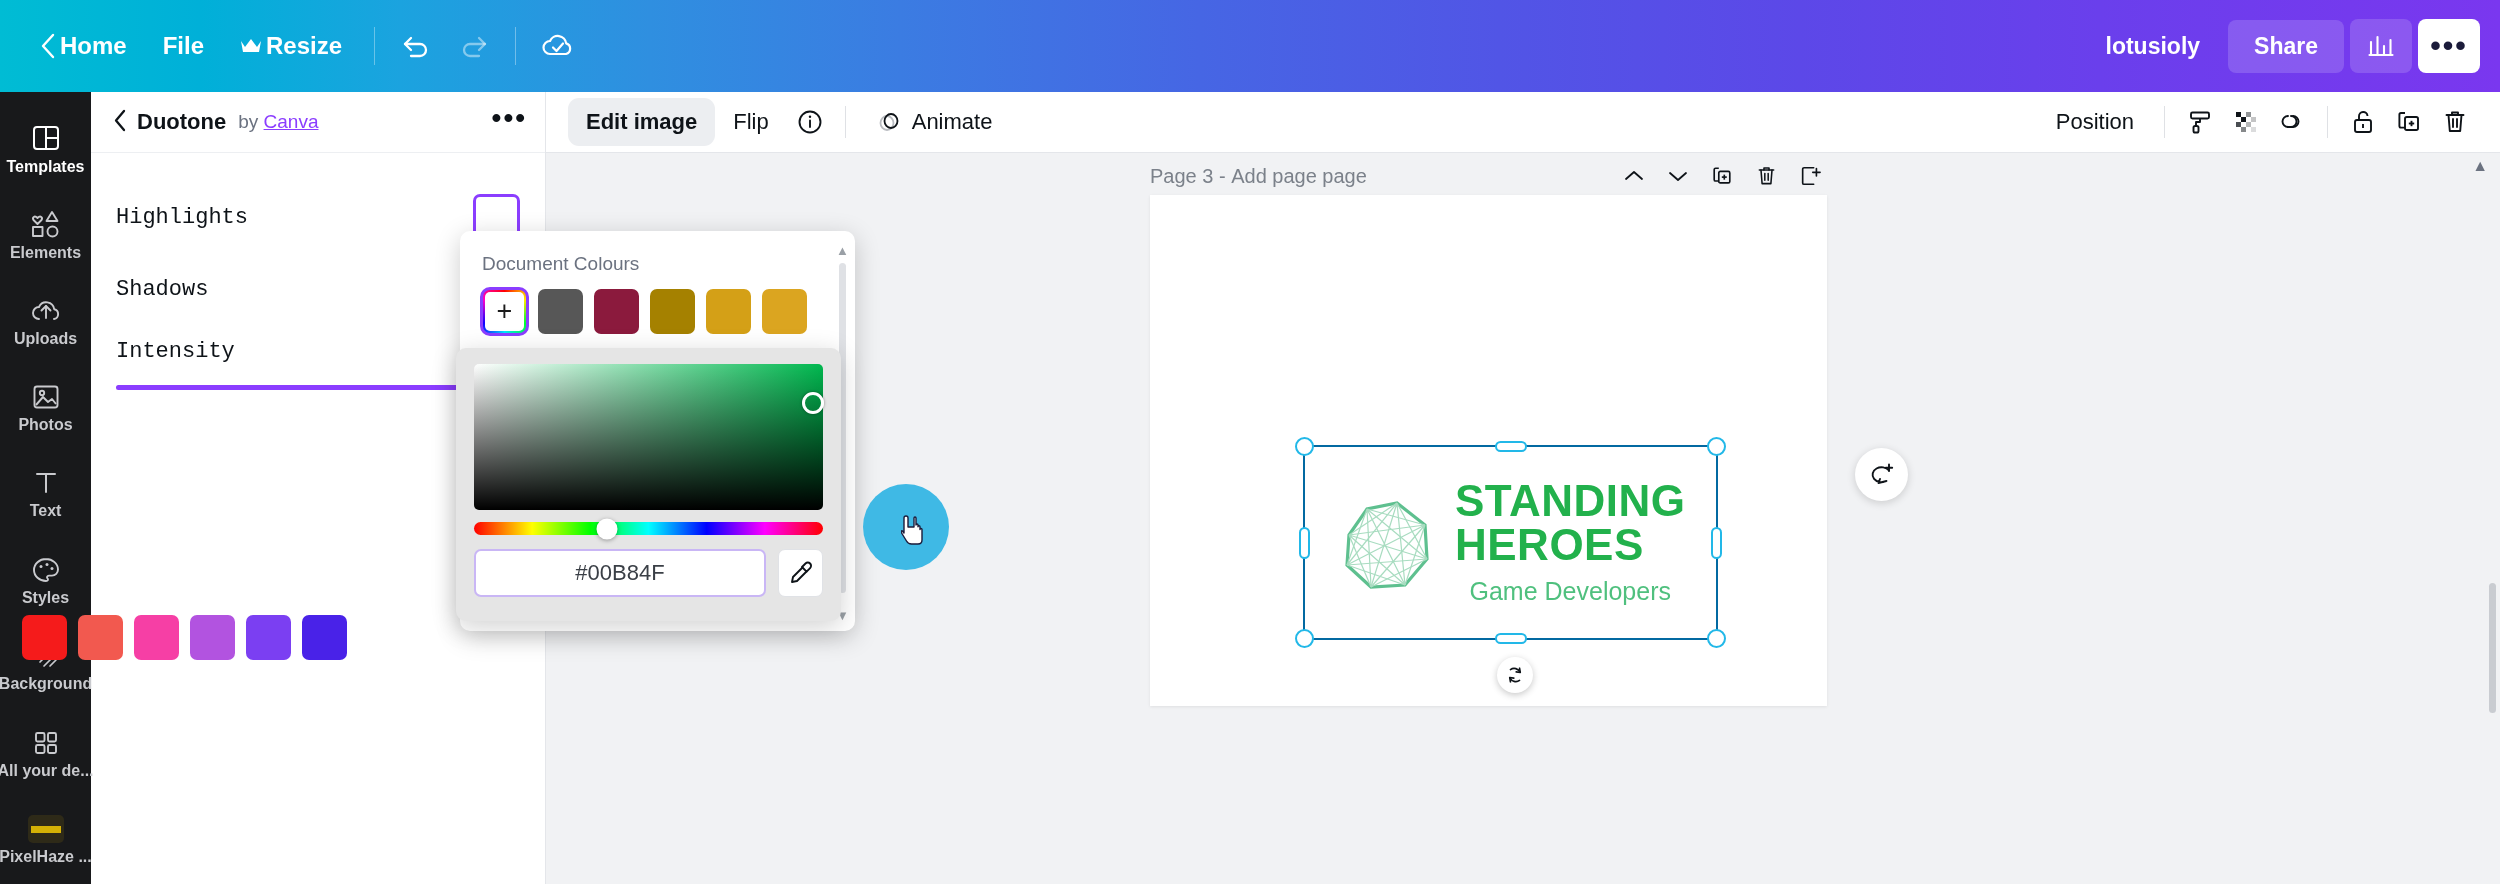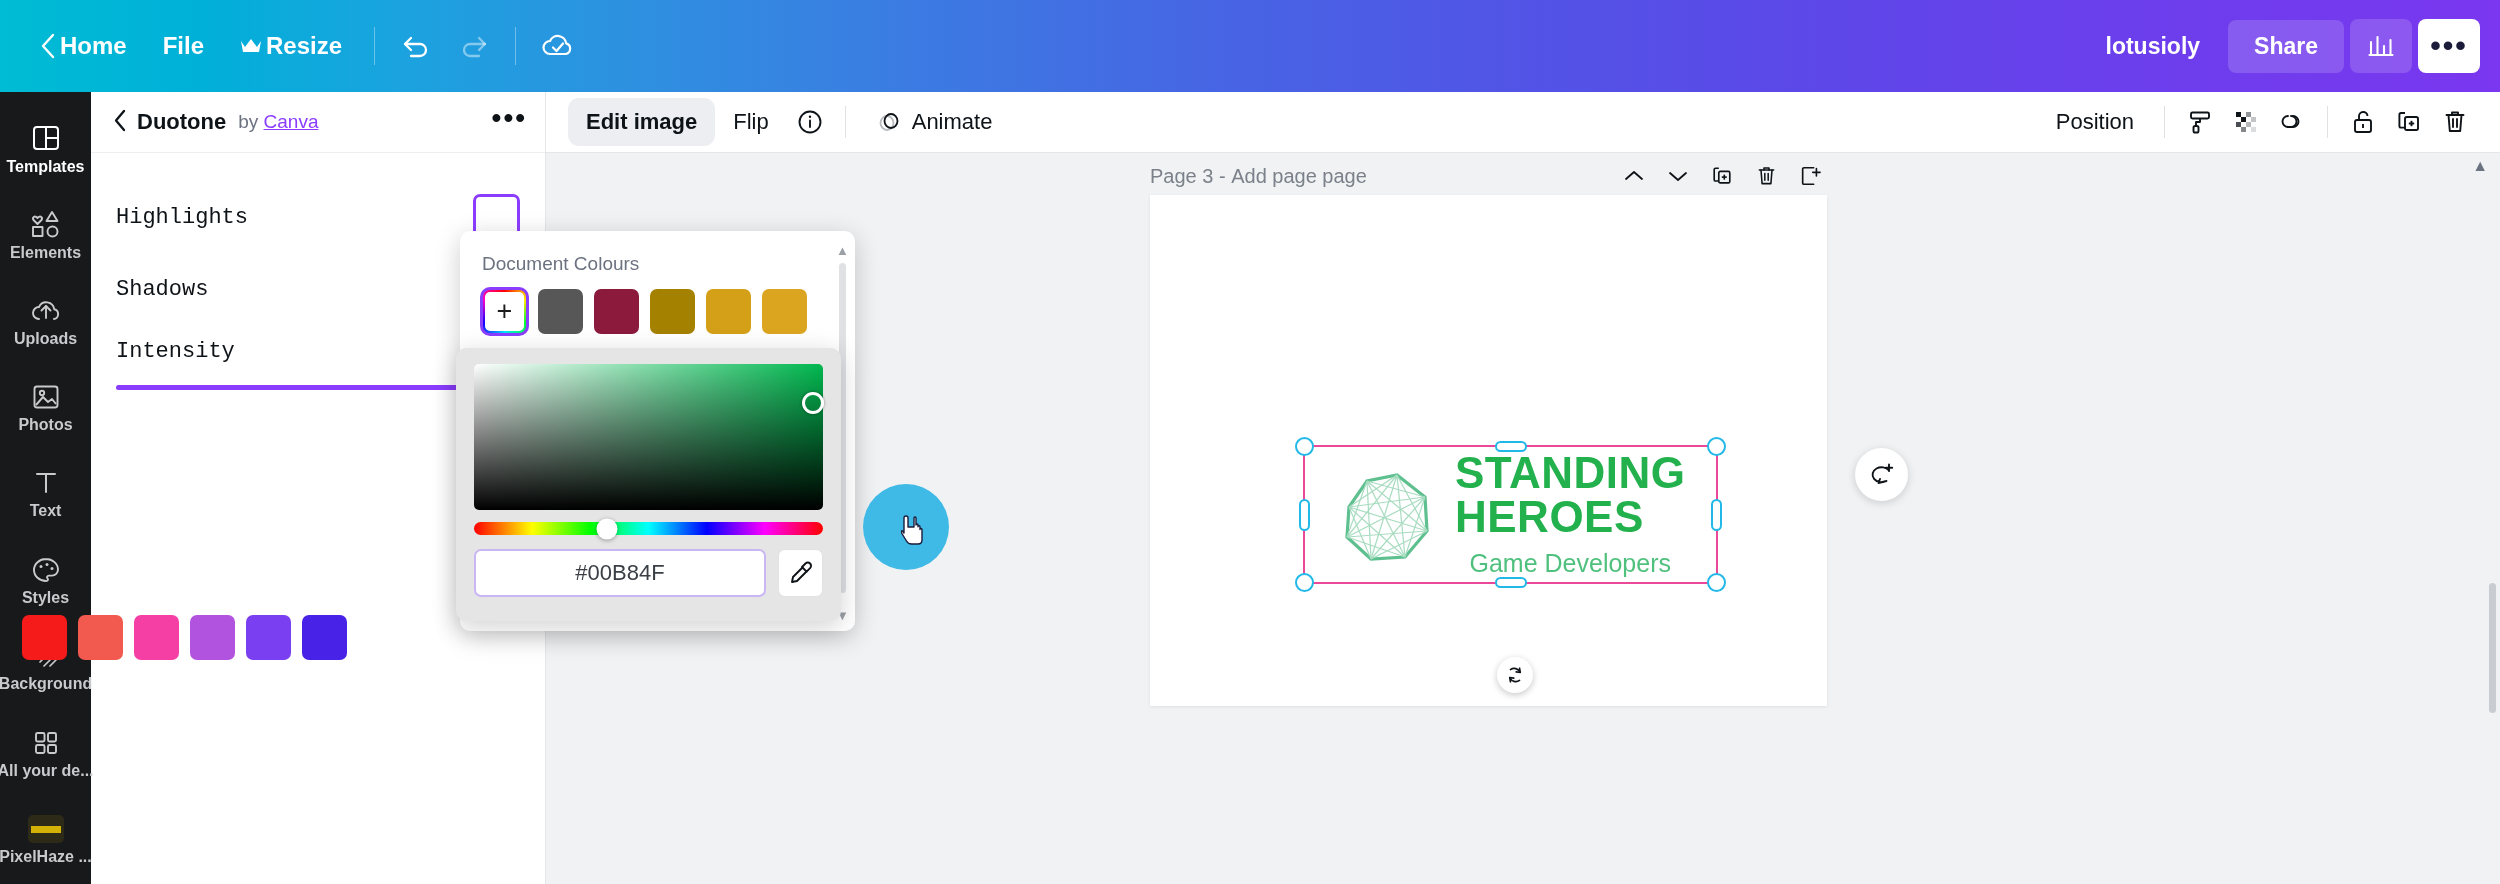--- a/index.html
+++ b/index.html
@@ -211,22 +211,22 @@
   .page-tools { margin-left: auto; display: flex; align-items: center; gap: 4px; }
   .pt-icon {
     width: 40px; height: 40px; border-radius: 6px; cursor: pointer;
     display: flex; align-items: center; justify-content: center; color: #0e1318;
   }
   .page {
     position: absolute; left: 604px; top: 42px; width: 677px; height: 511px;
     background: #fff; box-shadow: 0 1px 3px rgba(0,0,0,.08);
   }
   .logo-sel {
-    position: absolute; left: 1303px; top: 445px; width: 415px; height: 139px;
-    border: 2px solid #ec4899; z-index: 25;
+    position: absolute; left: 1303px; top: 445px; width: 415px; height: 195px;
+    border: 2px solid #0369a1; z-index: 25;
   }
   .h-dot {
     position: absolute; width: 19px; height: 19px; border-radius: 50%;
     background: #fff; border: 2px solid #22b8e8; cursor: pointer;
   }
   .h-bar-h {
     position: absolute; width: 32px; height: 11px; border-radius: 6px;
     background: #fff; border: 2px solid #22b8e8; cursor: pointer;
   }
   .h-bar-v {

